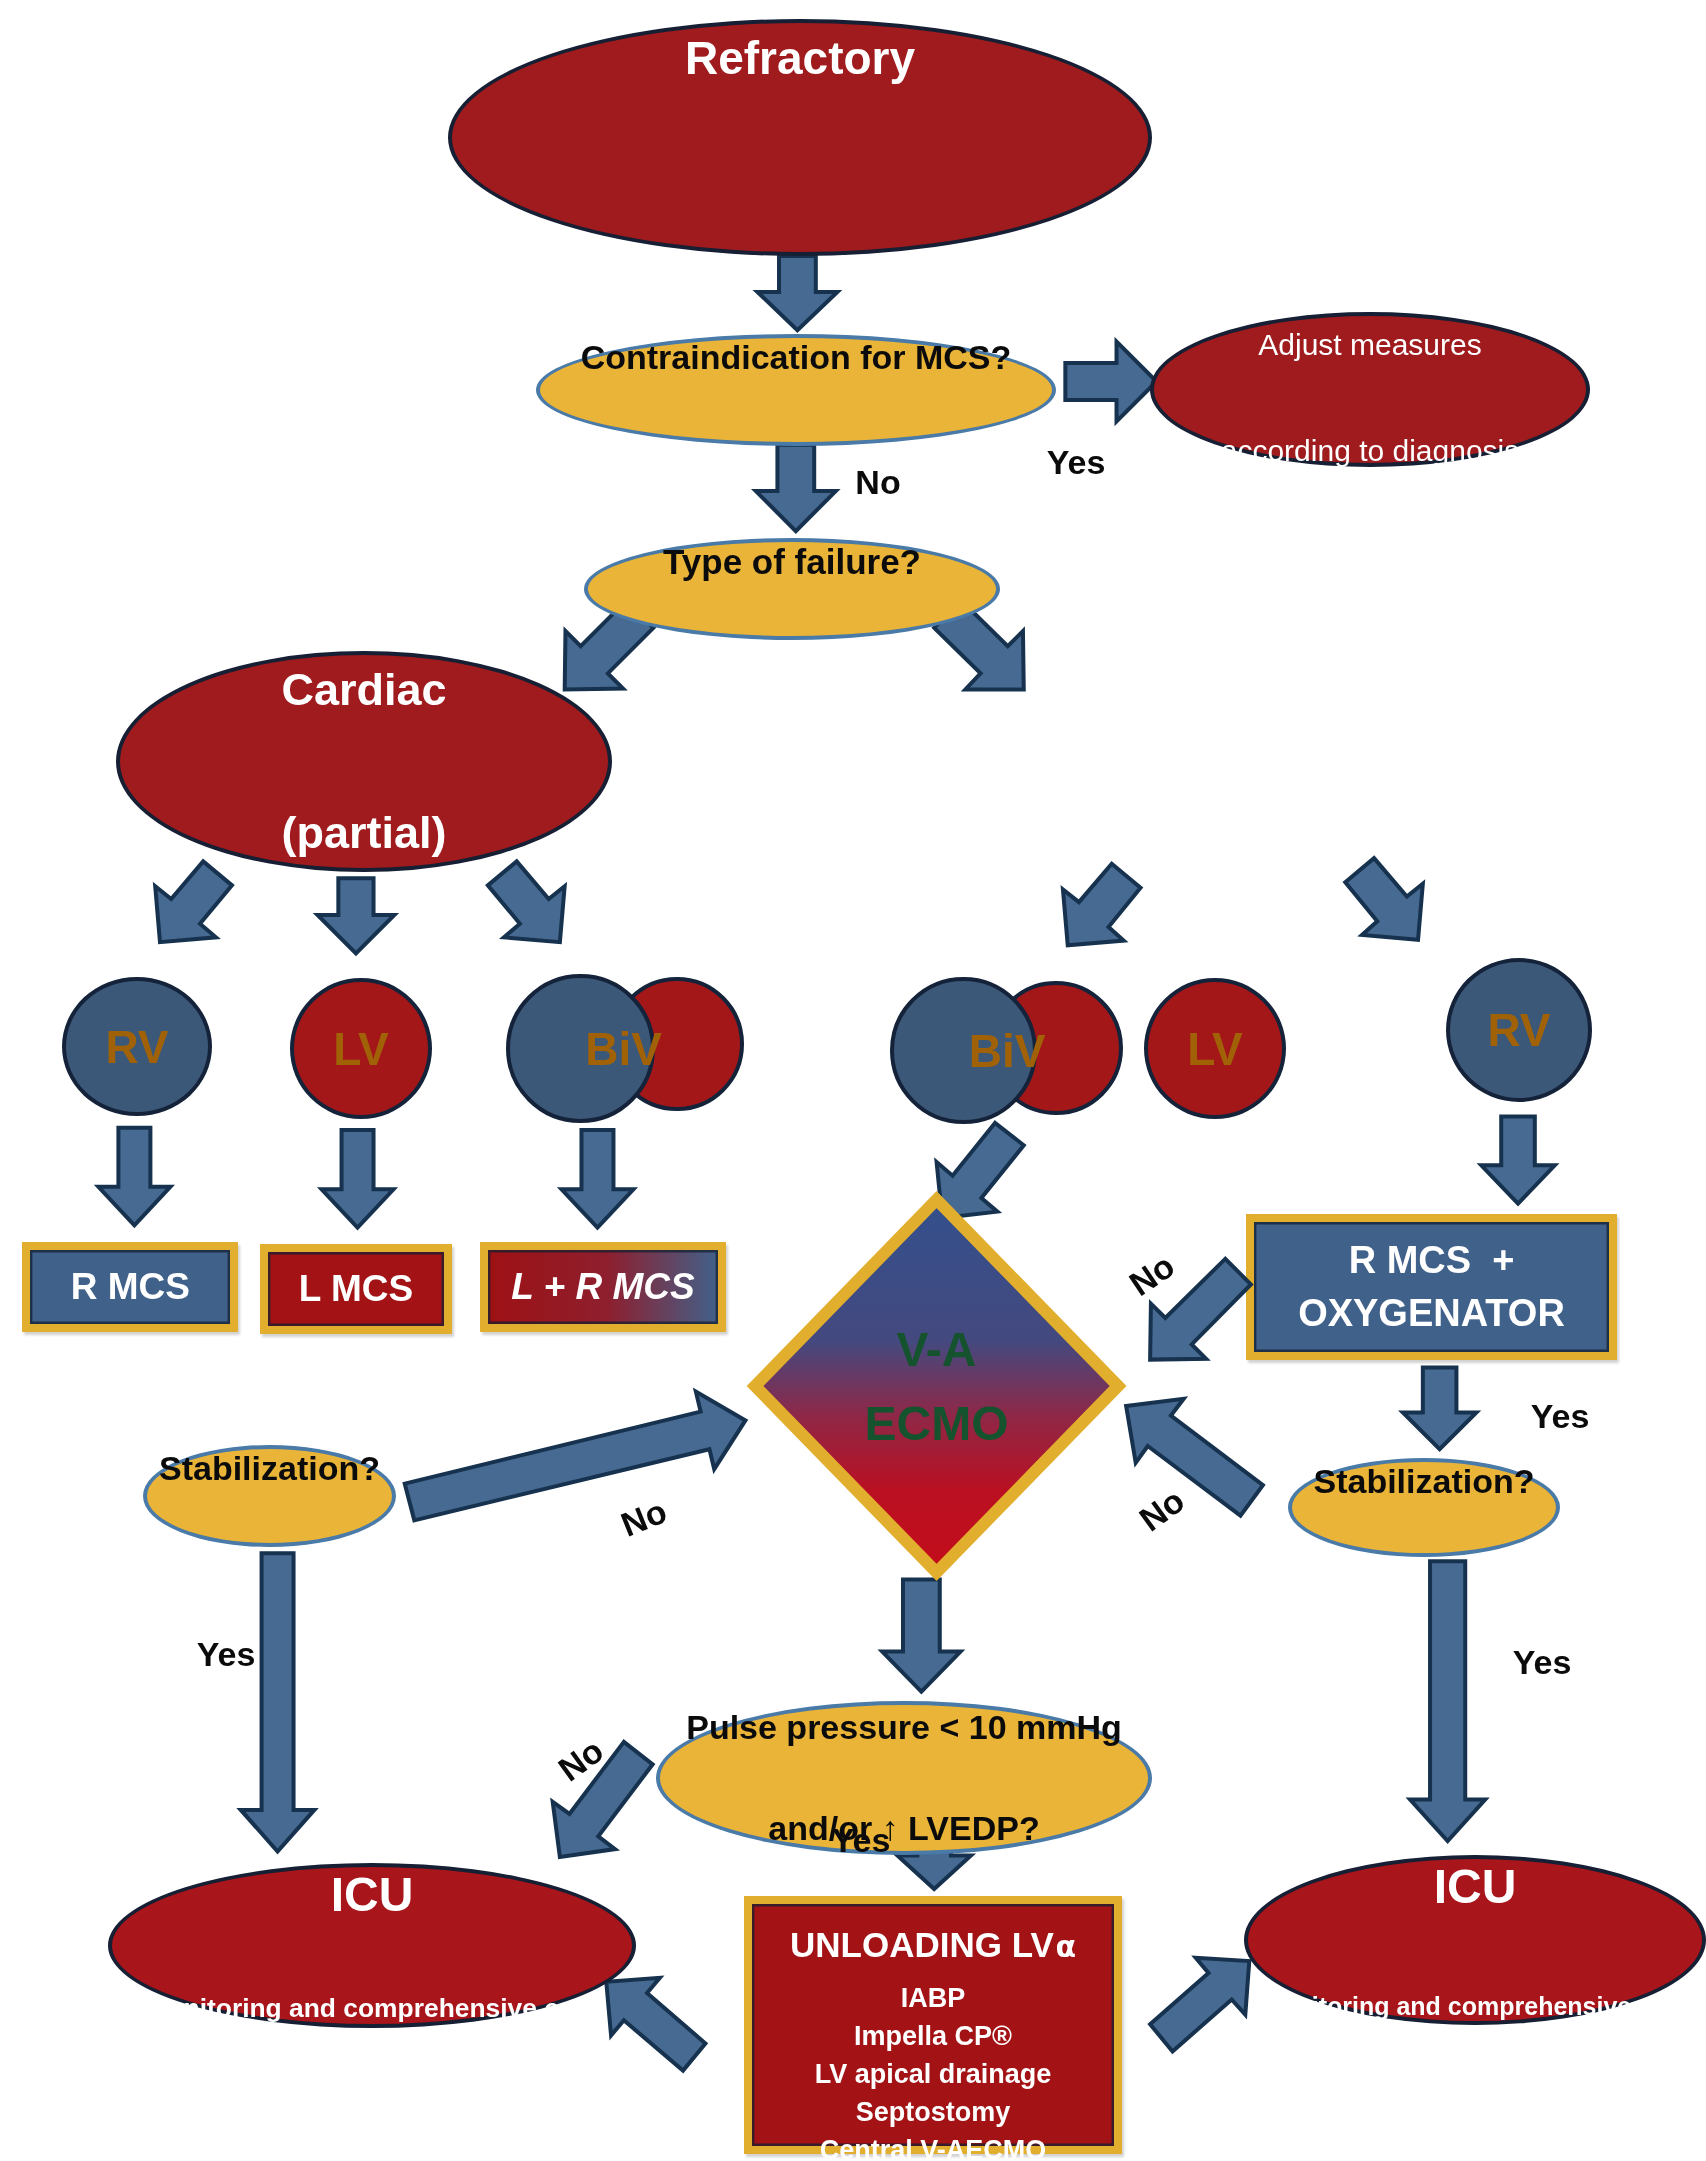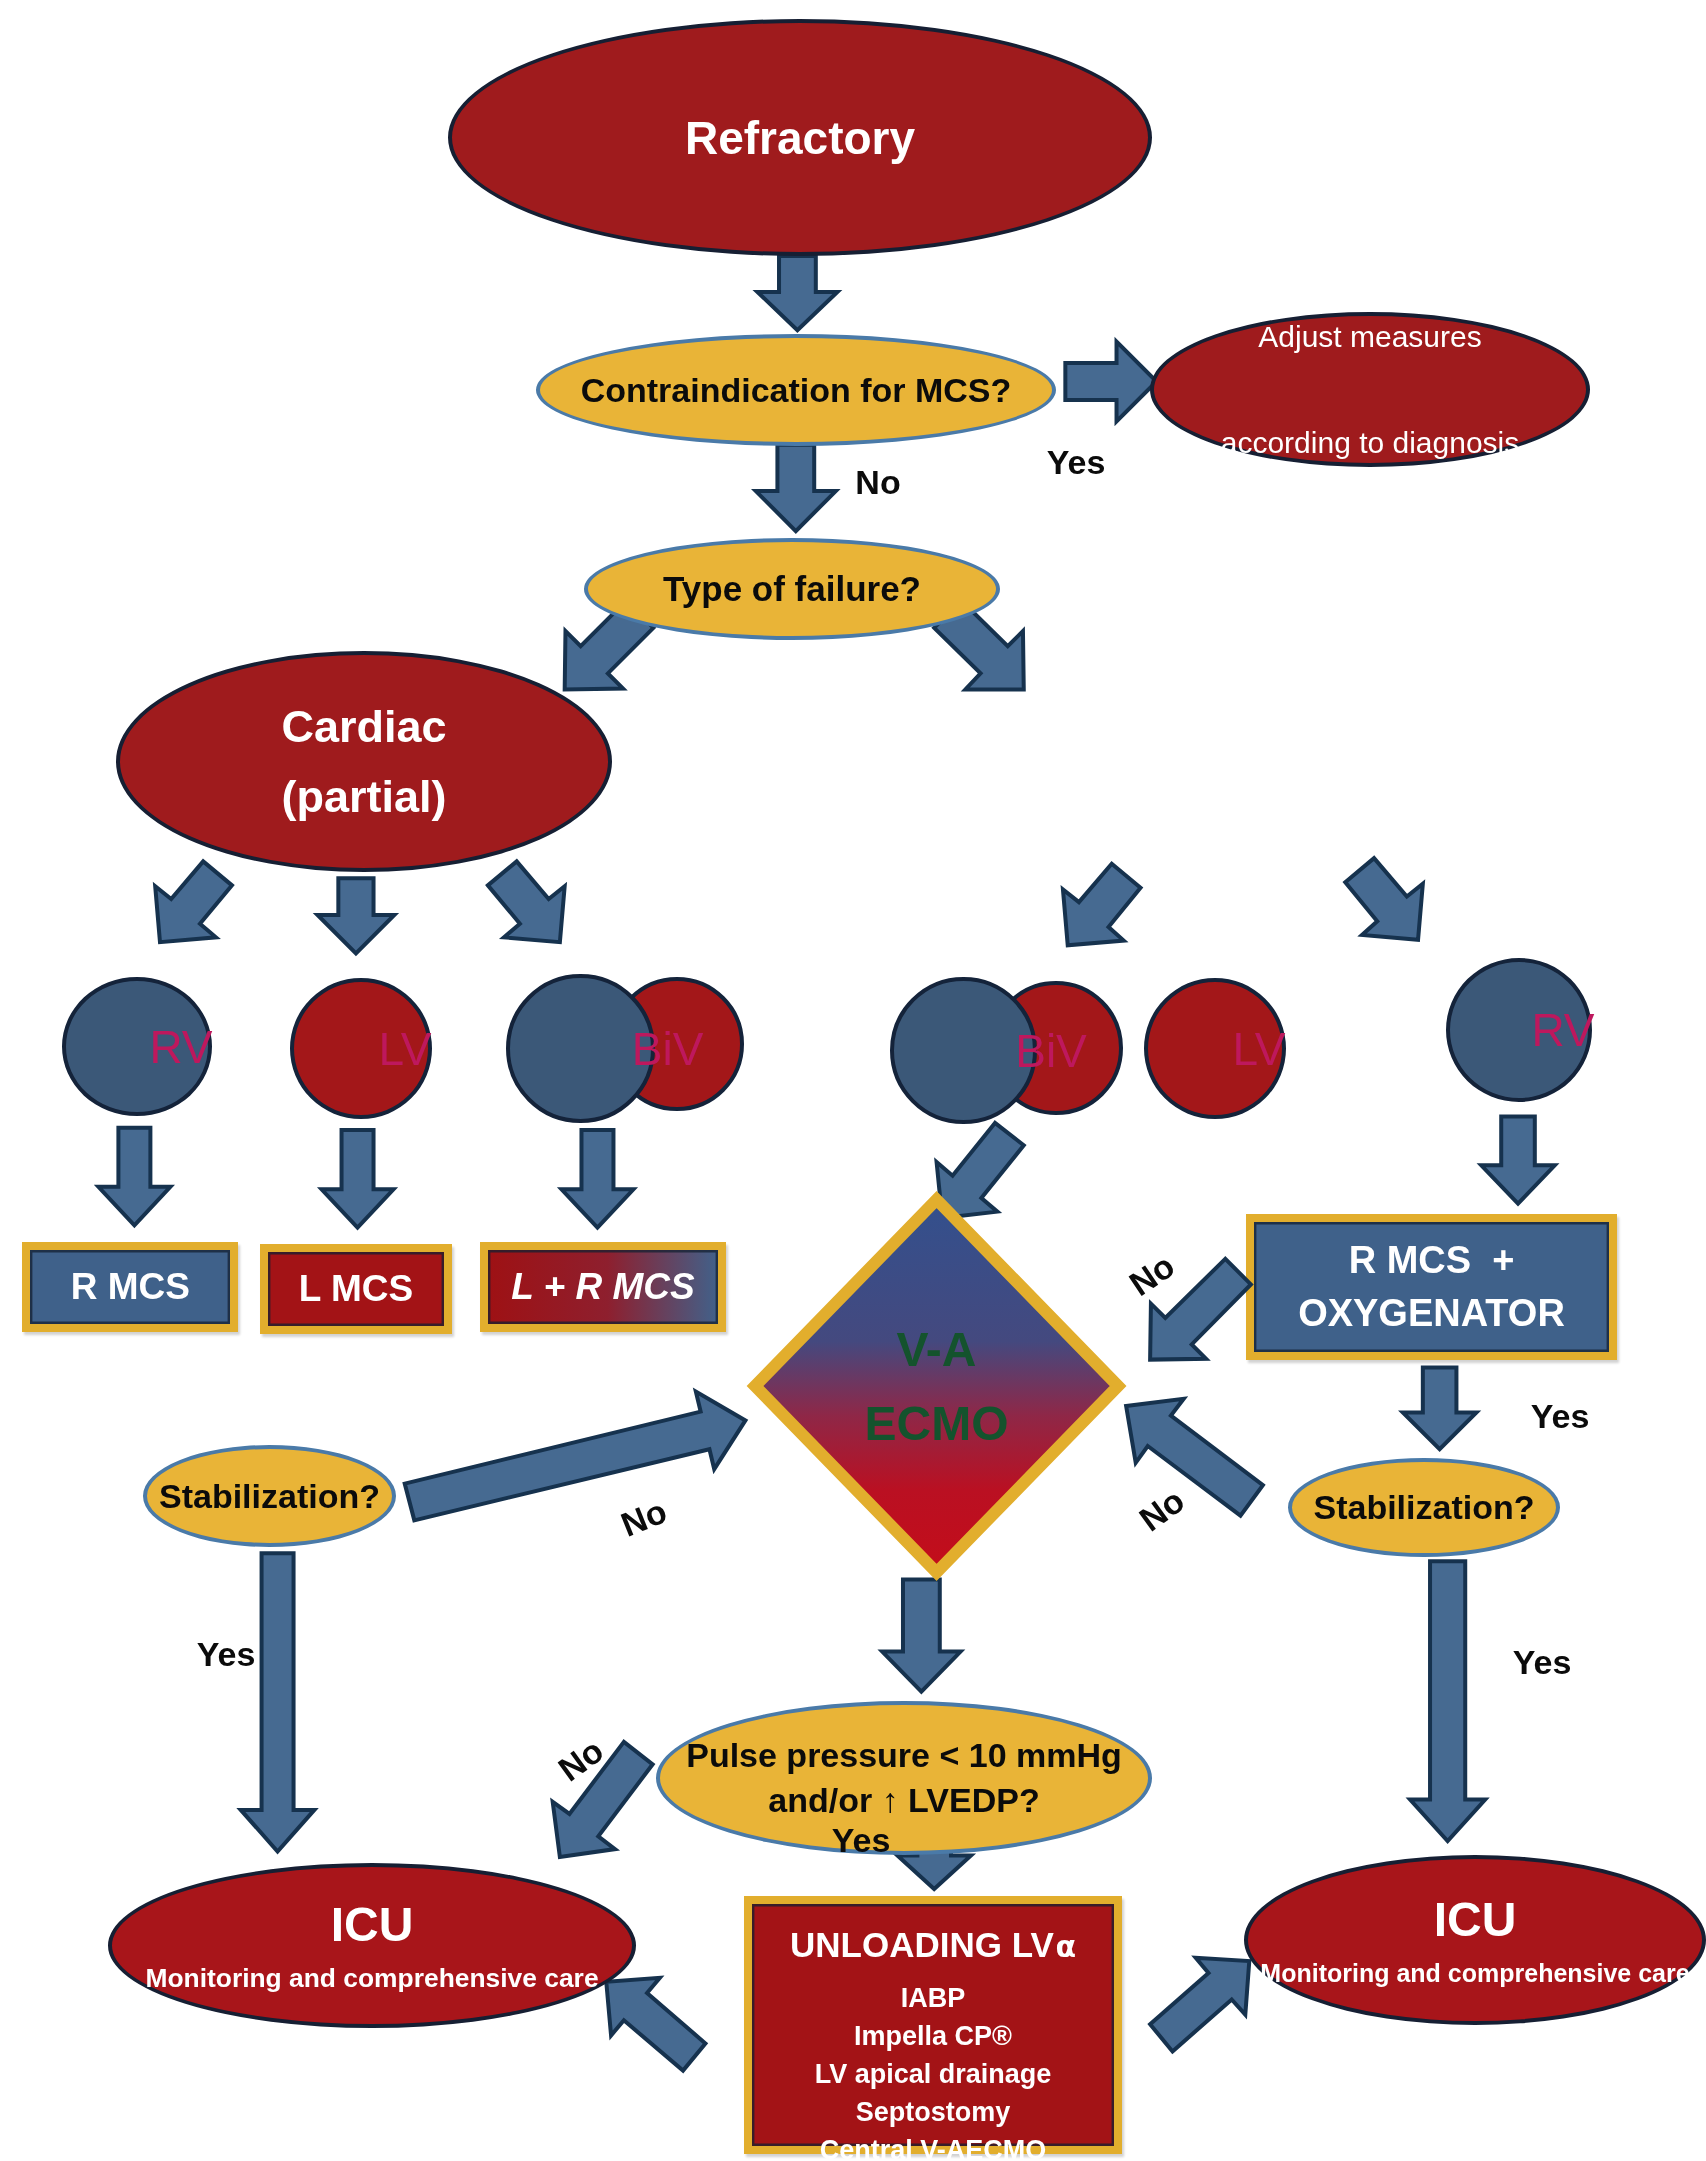--- a/index.html
+++ b/index.html
@@ -2,32 +2,32 @@
 <html style="font-size:12.8px"><head>
 <meta charset="utf-8">
 <style>
   html,body { margin:0; padding:0; background:#ffffff; }
   .canvas {
     position:relative; width:1706px; height:2161px; background:#ffffff;
     font-family:"Liberation Sans", sans-serif; overflow:hidden;
   }
   .node {
     position:absolute; box-sizing:border-box;
-    display:flex; flex-direction:column; align-items:center; justify-content:center;
+    display:flex; flex-direction:column; align-items:center; justify-content:space-between;
     text-align:center;
   }
   .ellipse { border-radius:50%; }
   .red-ell  { background:#9f1b1d; border:4.8px solid #161f33; color:#fff; font-weight:bold; }
   .icu-ell  { background:#a8151a; border:4.8px solid #161f33; color:#fff; font-weight:bold; }
   .yel-ell  { background:#e9b437; border:4px solid #4a7aa8; color:#0b0b0b; font-weight:bold; }
   .circle   { border-radius:50%; position:absolute; box-sizing:border-box; border:4px solid #14233a; }
   .c-blue   { background:#3b5878; }
   .c-red    { background:#a31719; }
-  .circle-label { position:absolute; color:#be185d; font-weight:normal; z-index:5;
-                  transform:translate(-50%,-50%);margin-left:44px; }
+  .circle-label { position:absolute; color:#a16207; font-weight:bold; z-index:5;
+                  transform:translate(-50%,-50%); }
   .gold-box { position:absolute; box-sizing:border-box; border:8px solid #e2ae2d;
               color:#fff; font-weight:bold; display:flex; flex-direction:column;
               align-items:center; justify-content:center; text-align:center;
               box-shadow:inset 0 0 0 2.4px rgba(20,32,50,.75), 2.4px 3.2px 2.4px rgba(0,0,0,.18); }
   .bx-blue  { background:#3f618a; }
   .bx-red   { background:#a31316; }
   .bx-grad  { background:linear-gradient(90deg,#9e1114 0%,#8e1f2e 52%,#41618a 100%);font-style:italic; }
   .lbl { position:absolute; font-weight:bold; color:#0b0b0b; font-size:34px;
          transform:translate(-50%,-50%); white-space:nowrap; z-index:6; }
   svg.arrows { position:absolute; left:0; top:0; z-index:1; }

